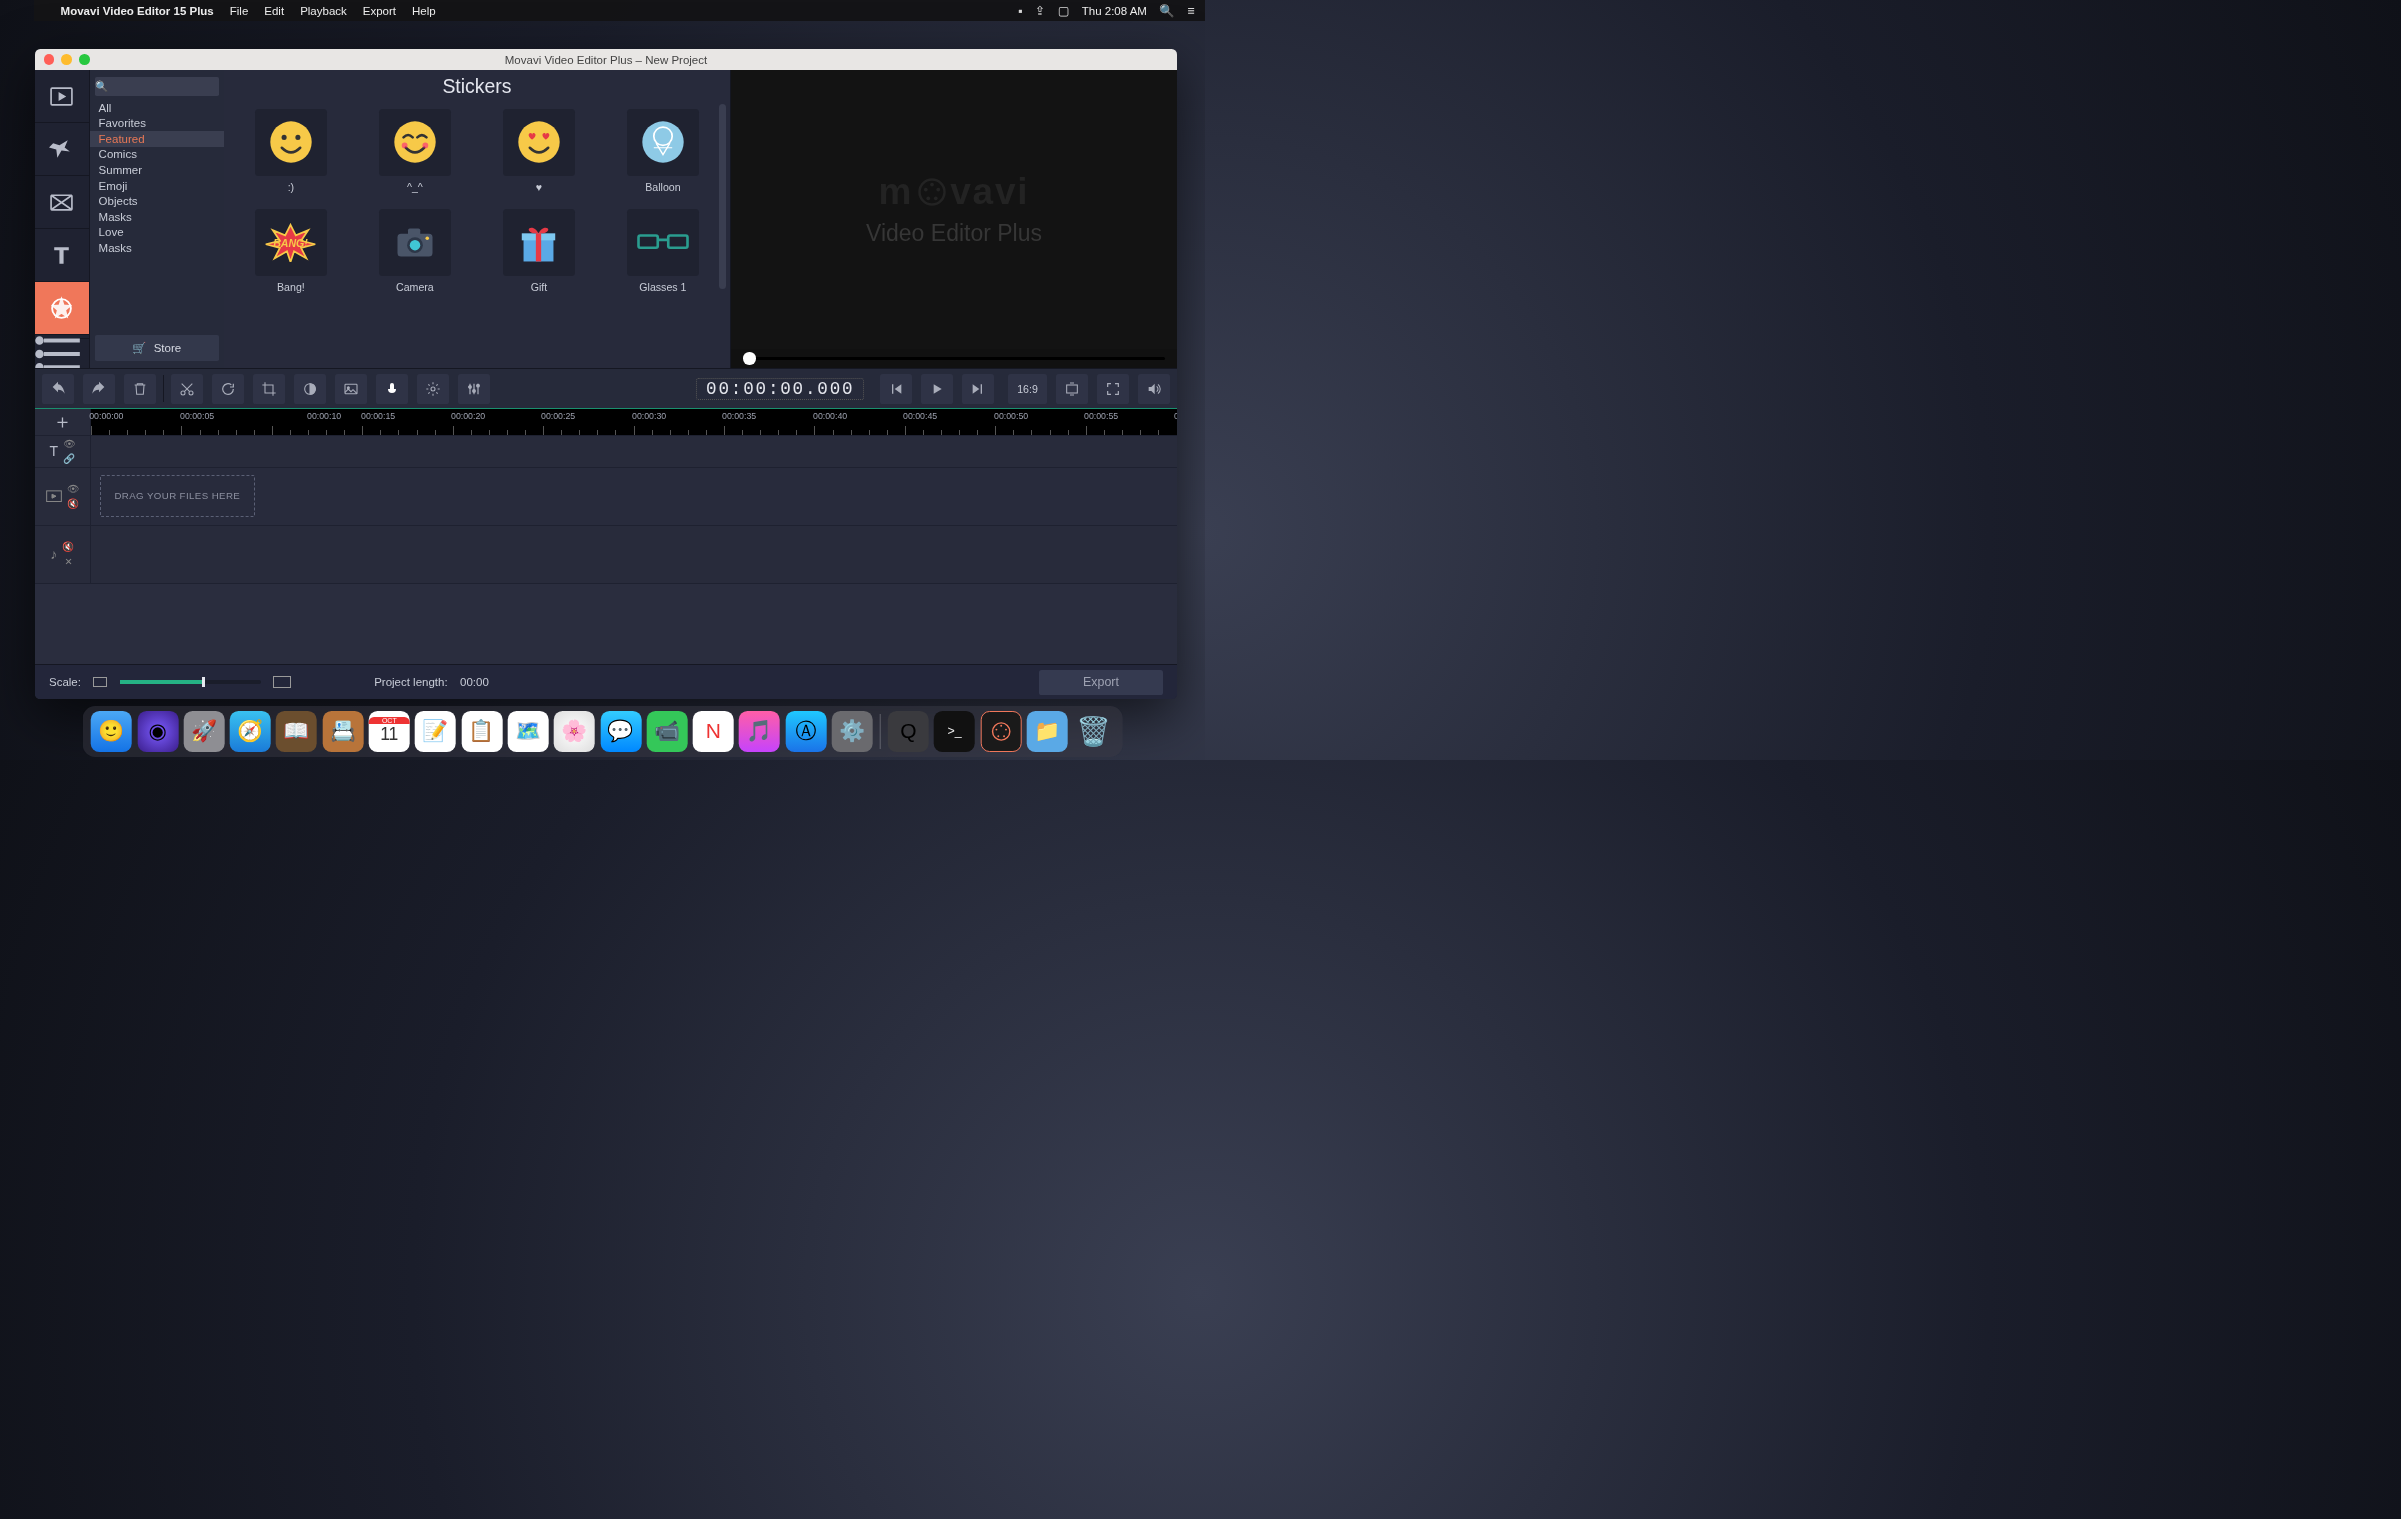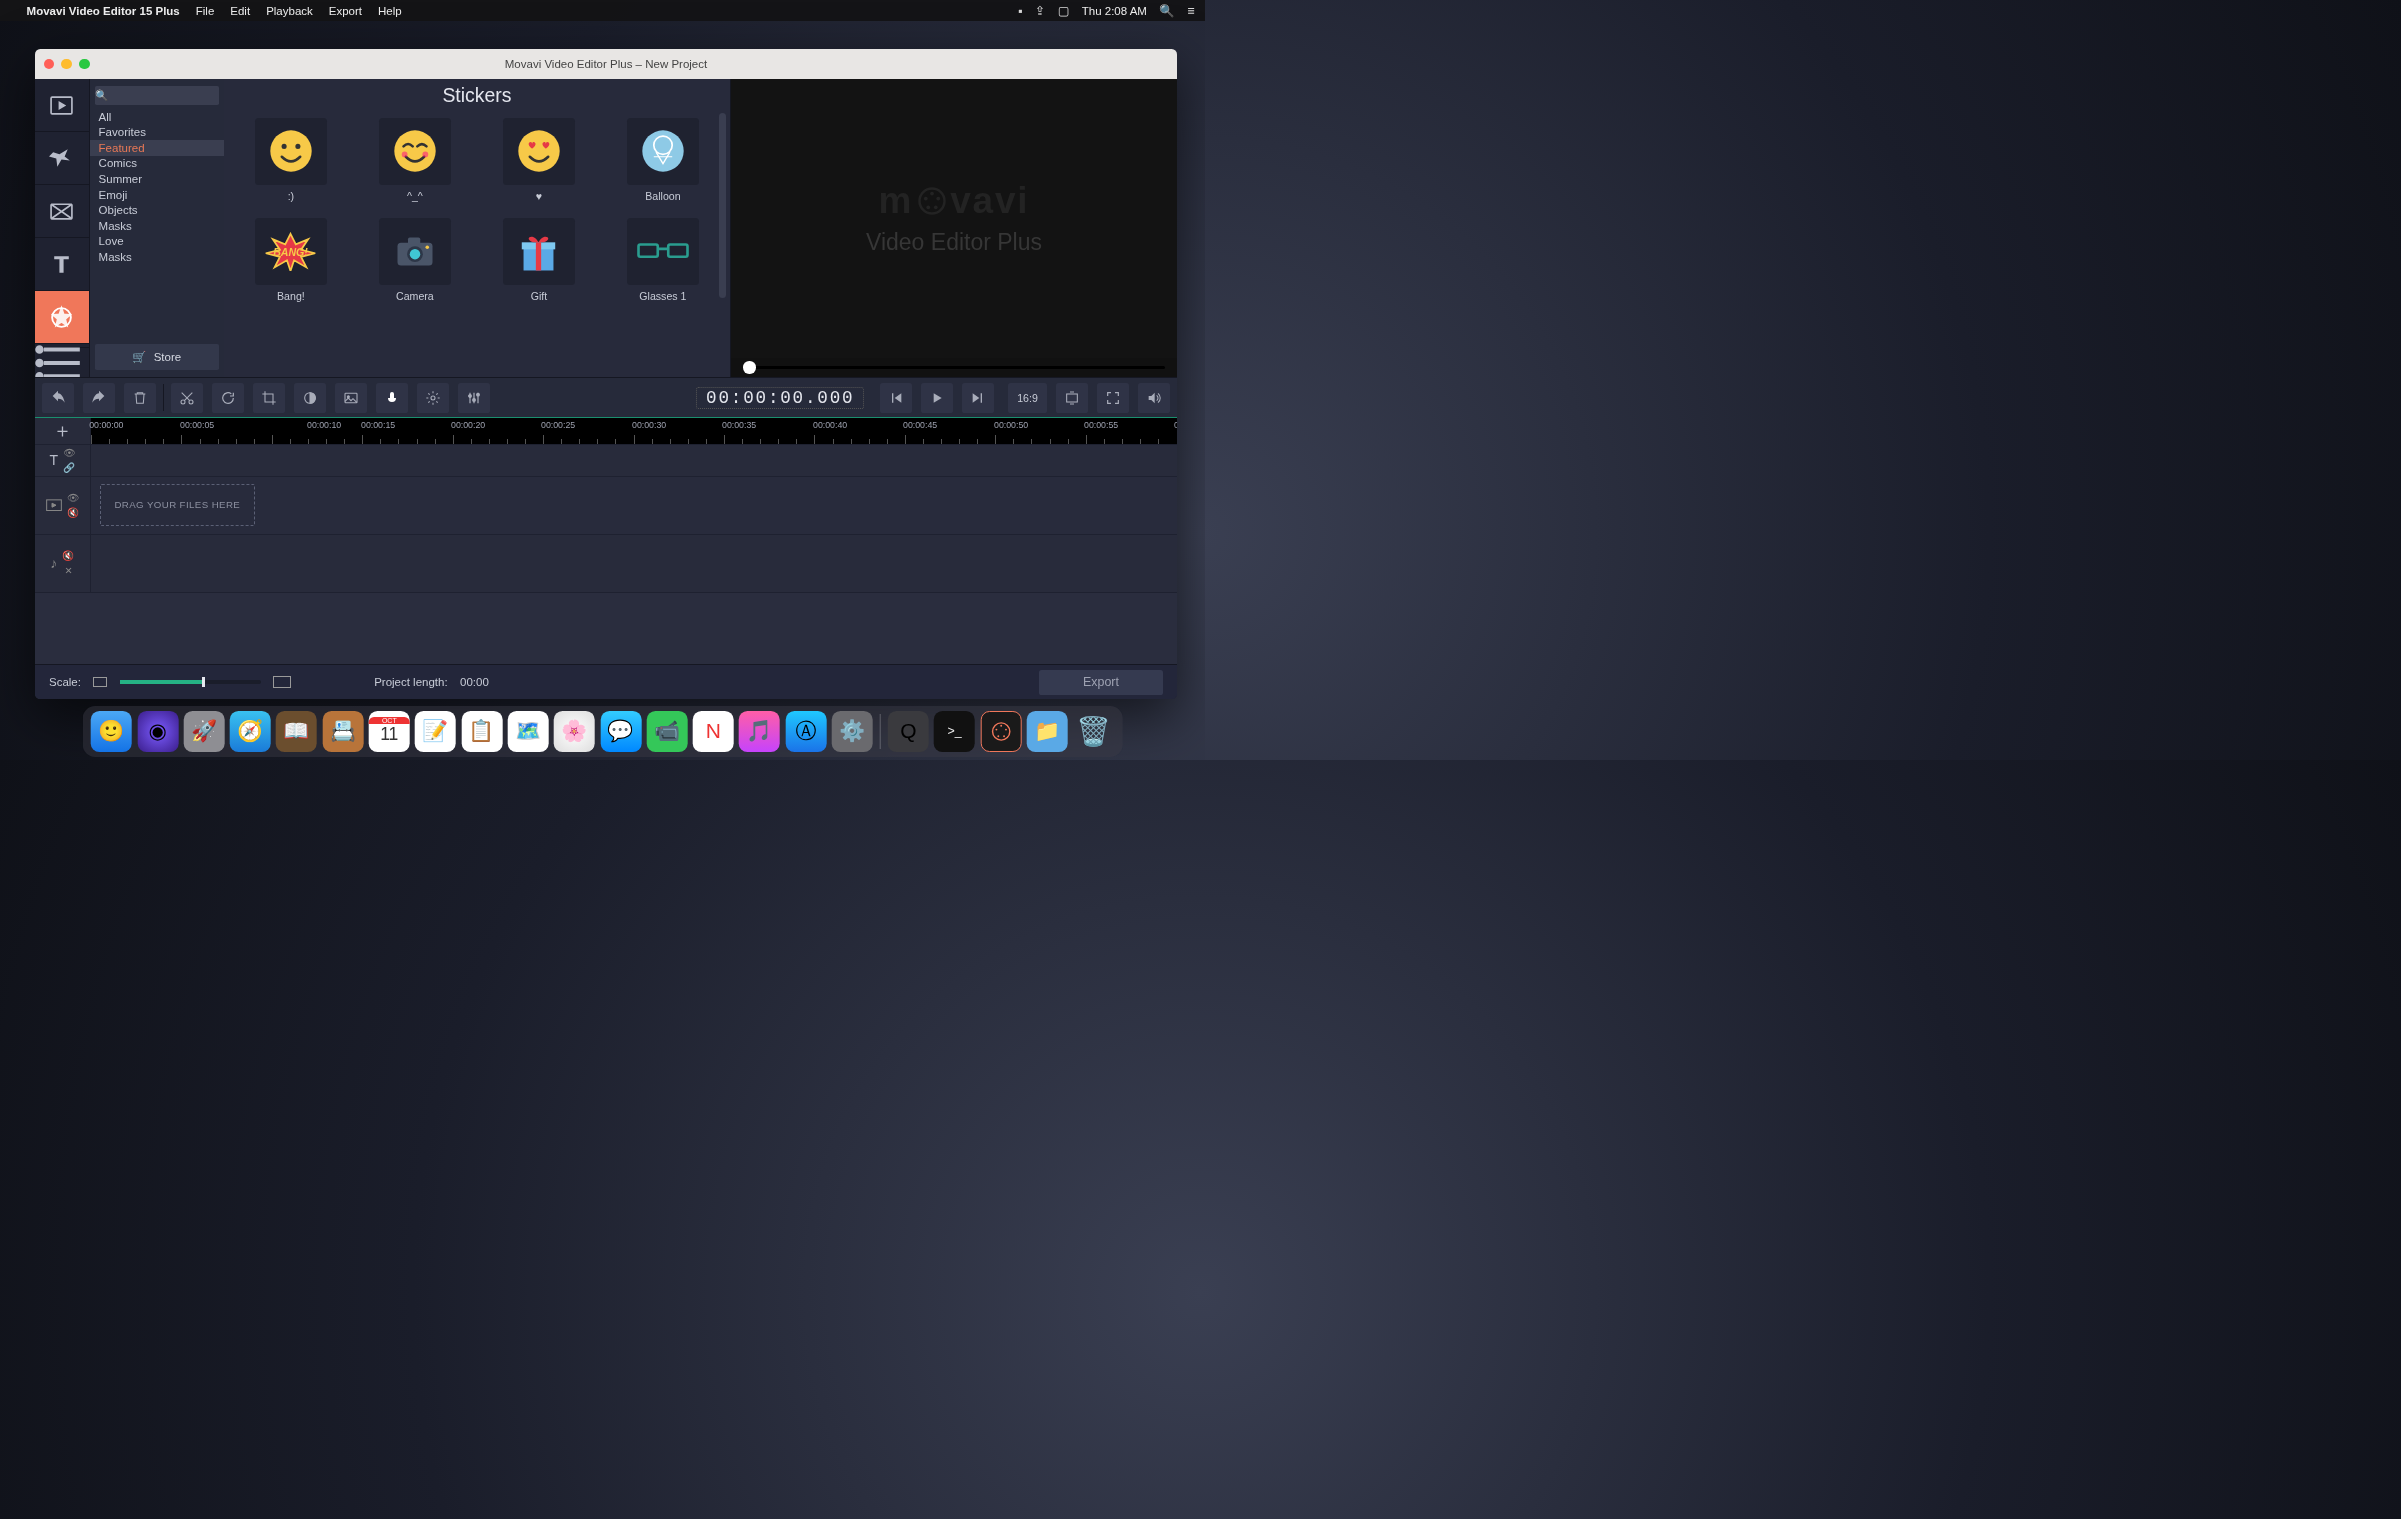--- a/index.html
+++ b/index.html
@@ -1,29 +1,29 @@
 <!DOCTYPE html>
 <html style="font-size:14px"><head>
 <meta charset="utf-8">
 <style>
 * { margin: 0; padding: 0; box-sizing: border-box; font-family: -apple-system, "Helvetica Neue", Arial, sans-serif; }
 body { width: 1205px; height: 760px; background: radial-gradient(circle at 50% 70%, #3a3f52 0%, #1a1d2a 60%, #0f1118 100%); overflow: hidden; position: relative; }
 
 
-.menubar { height: 21px; background: rgba(20,20,22,0.98); display: flex; align-items: center; color: #eee; font-size: 11.5px; padding: 0 10.6px; justify-content: space-between; }
+.menubar { height: 21px; background: rgba(20,20,22,0.98); display: flex; align-items: center; color: #eee; font-size: 11.5px; padding: 0 10.6px; justify-content: space-between; margin-left: 34px; }
 .menubar-left { display: flex; align-items: center; gap: 16px; }
 .menubar-left .apple { font-size: 13.2px; }
 .menubar-left .appname { font-weight: 700; }
 .menubar-left span { cursor: default; }
 .menubar-right { display: flex; align-items: center; gap: 12.4px; font-size: 11.5px; }
 .menubar-right .ico { font-size: 12.4px; opacity: 0.9; }
 
 
 .window { position: absolute; left: 35px; top: 49px; width: 1142px; height: 650px; background: #222535; border-radius: 5.3px; box-shadow: 0 17.6px 53px rgba(0,0,0,0.6); overflow: hidden; display: flex; flex-direction: column; }
-.titlebar { height: 30px; background: #e8e6e4; display: flex; align-items: center; position: relative; }
+.titlebar { height: 21px; background: #e8e6e4; display: flex; align-items: center; position: relative; }
 .traffic { position: absolute; left: 8.8px; display: flex; gap: 7px; }
 .tl { width: 10.6px; height: 10.6px; border-radius: 50%; }
 .tl.r { background: #ff5f57; } .tl.y { background: #febc2e; } .tl.g { background: #28c840; }
 .titlebar .title { margin: 0 auto; font-size: 11.5px; color: #444; }
 
 .app-body { flex: 1; display: flex; flex-direction: column; background: #272a3b; }
 .upper { height: 298px; display: flex; }
 
 
 .vside { width: 56px; background: #1f2231; display: flex; flex-direction: column; border-right: 0.9px solid #151722; }

